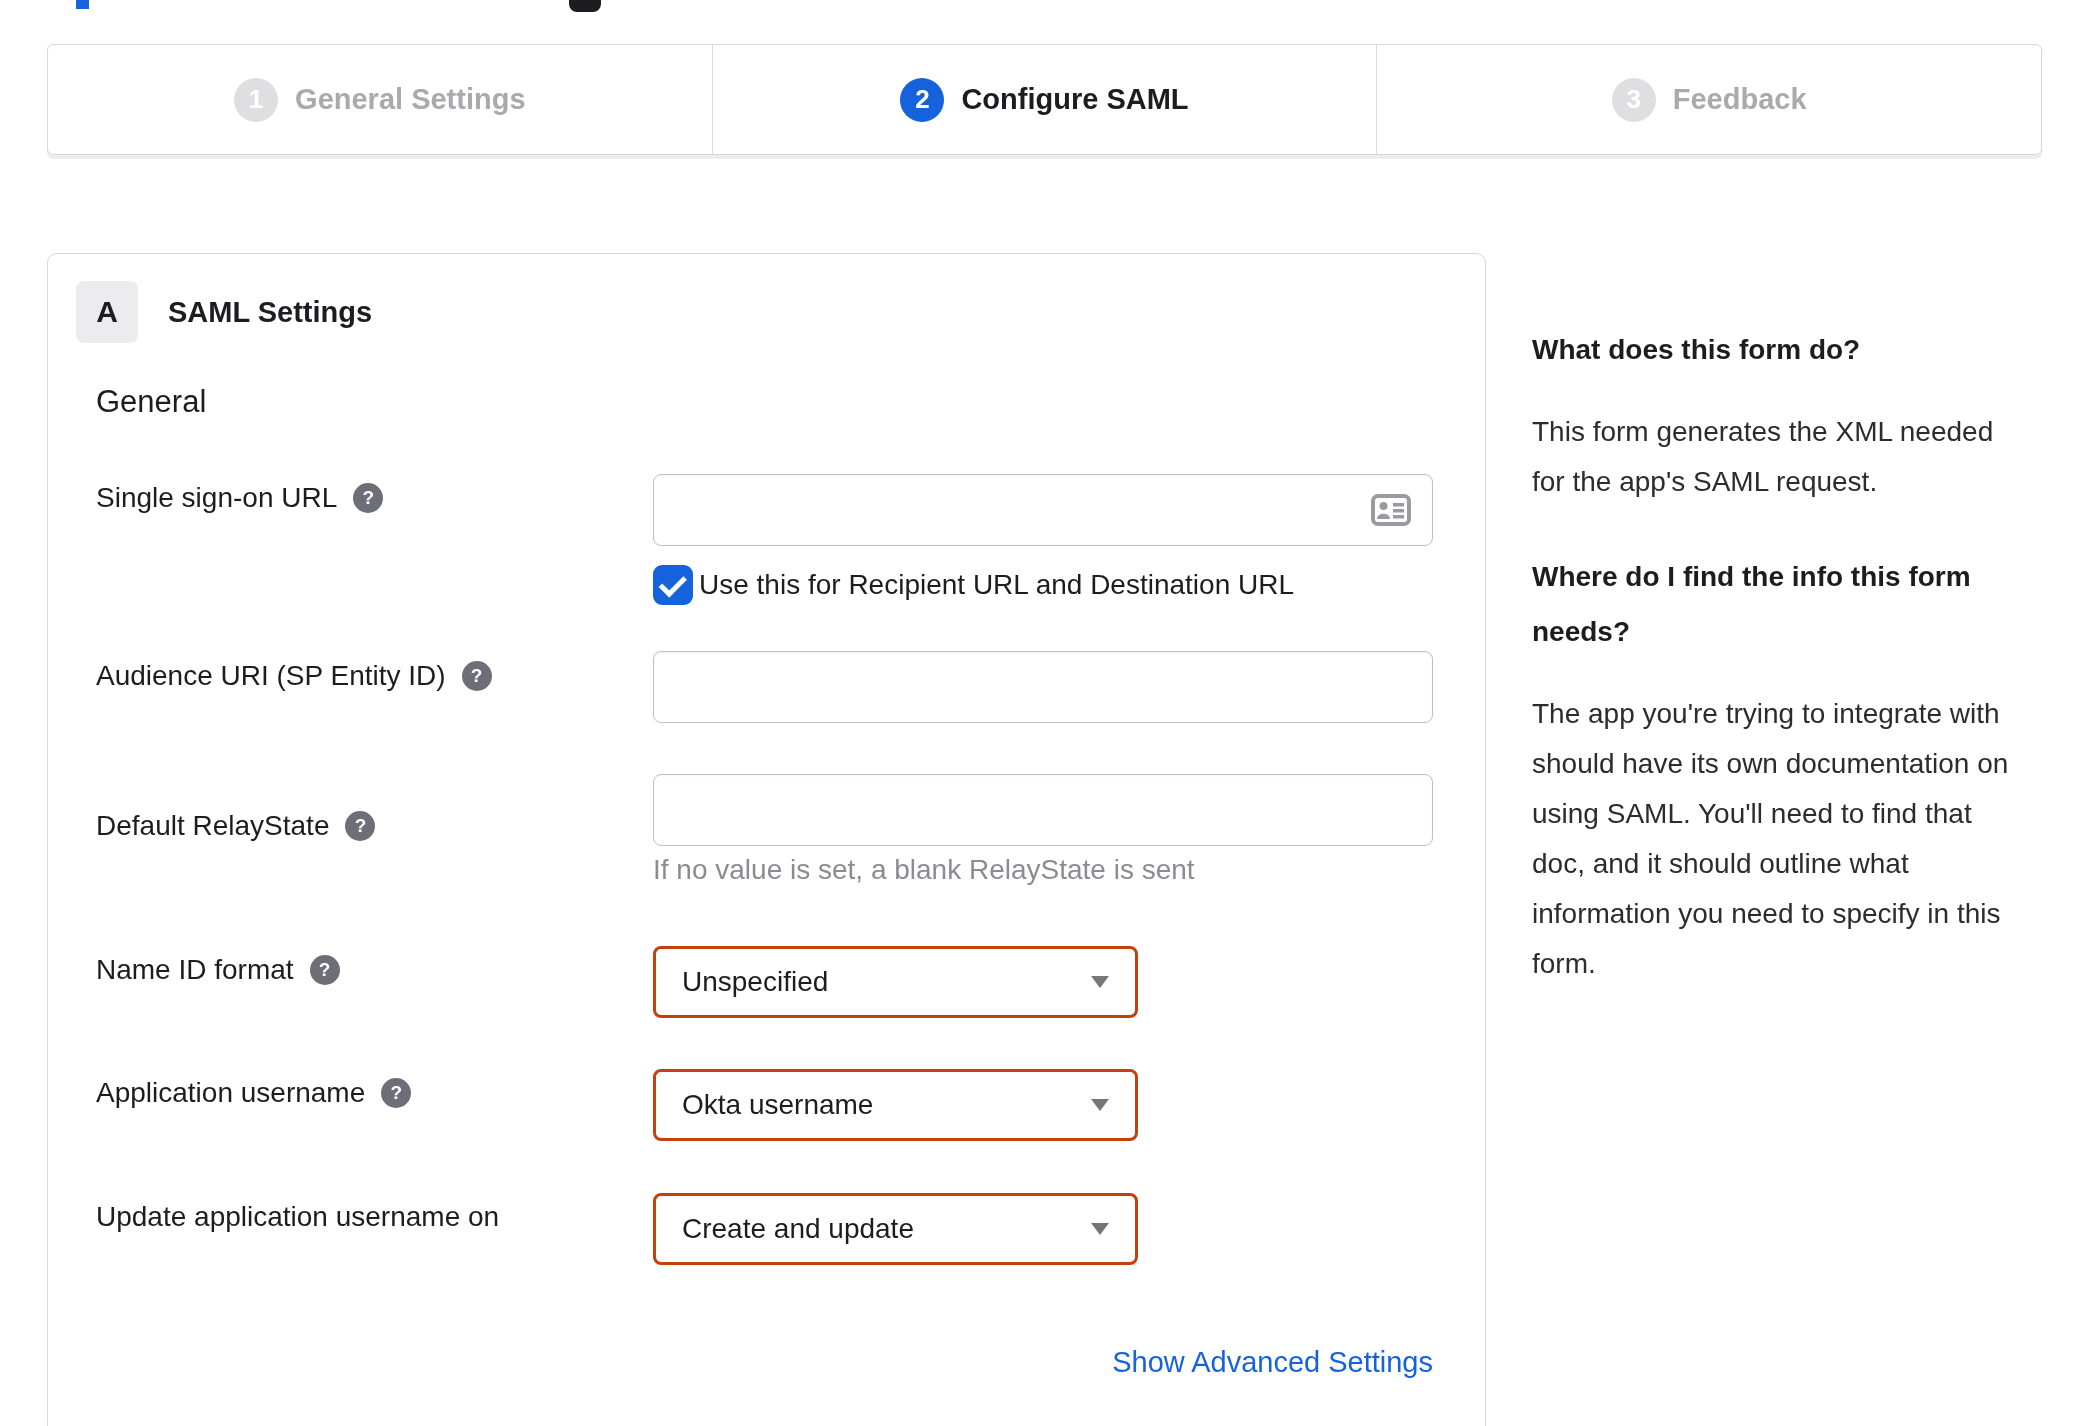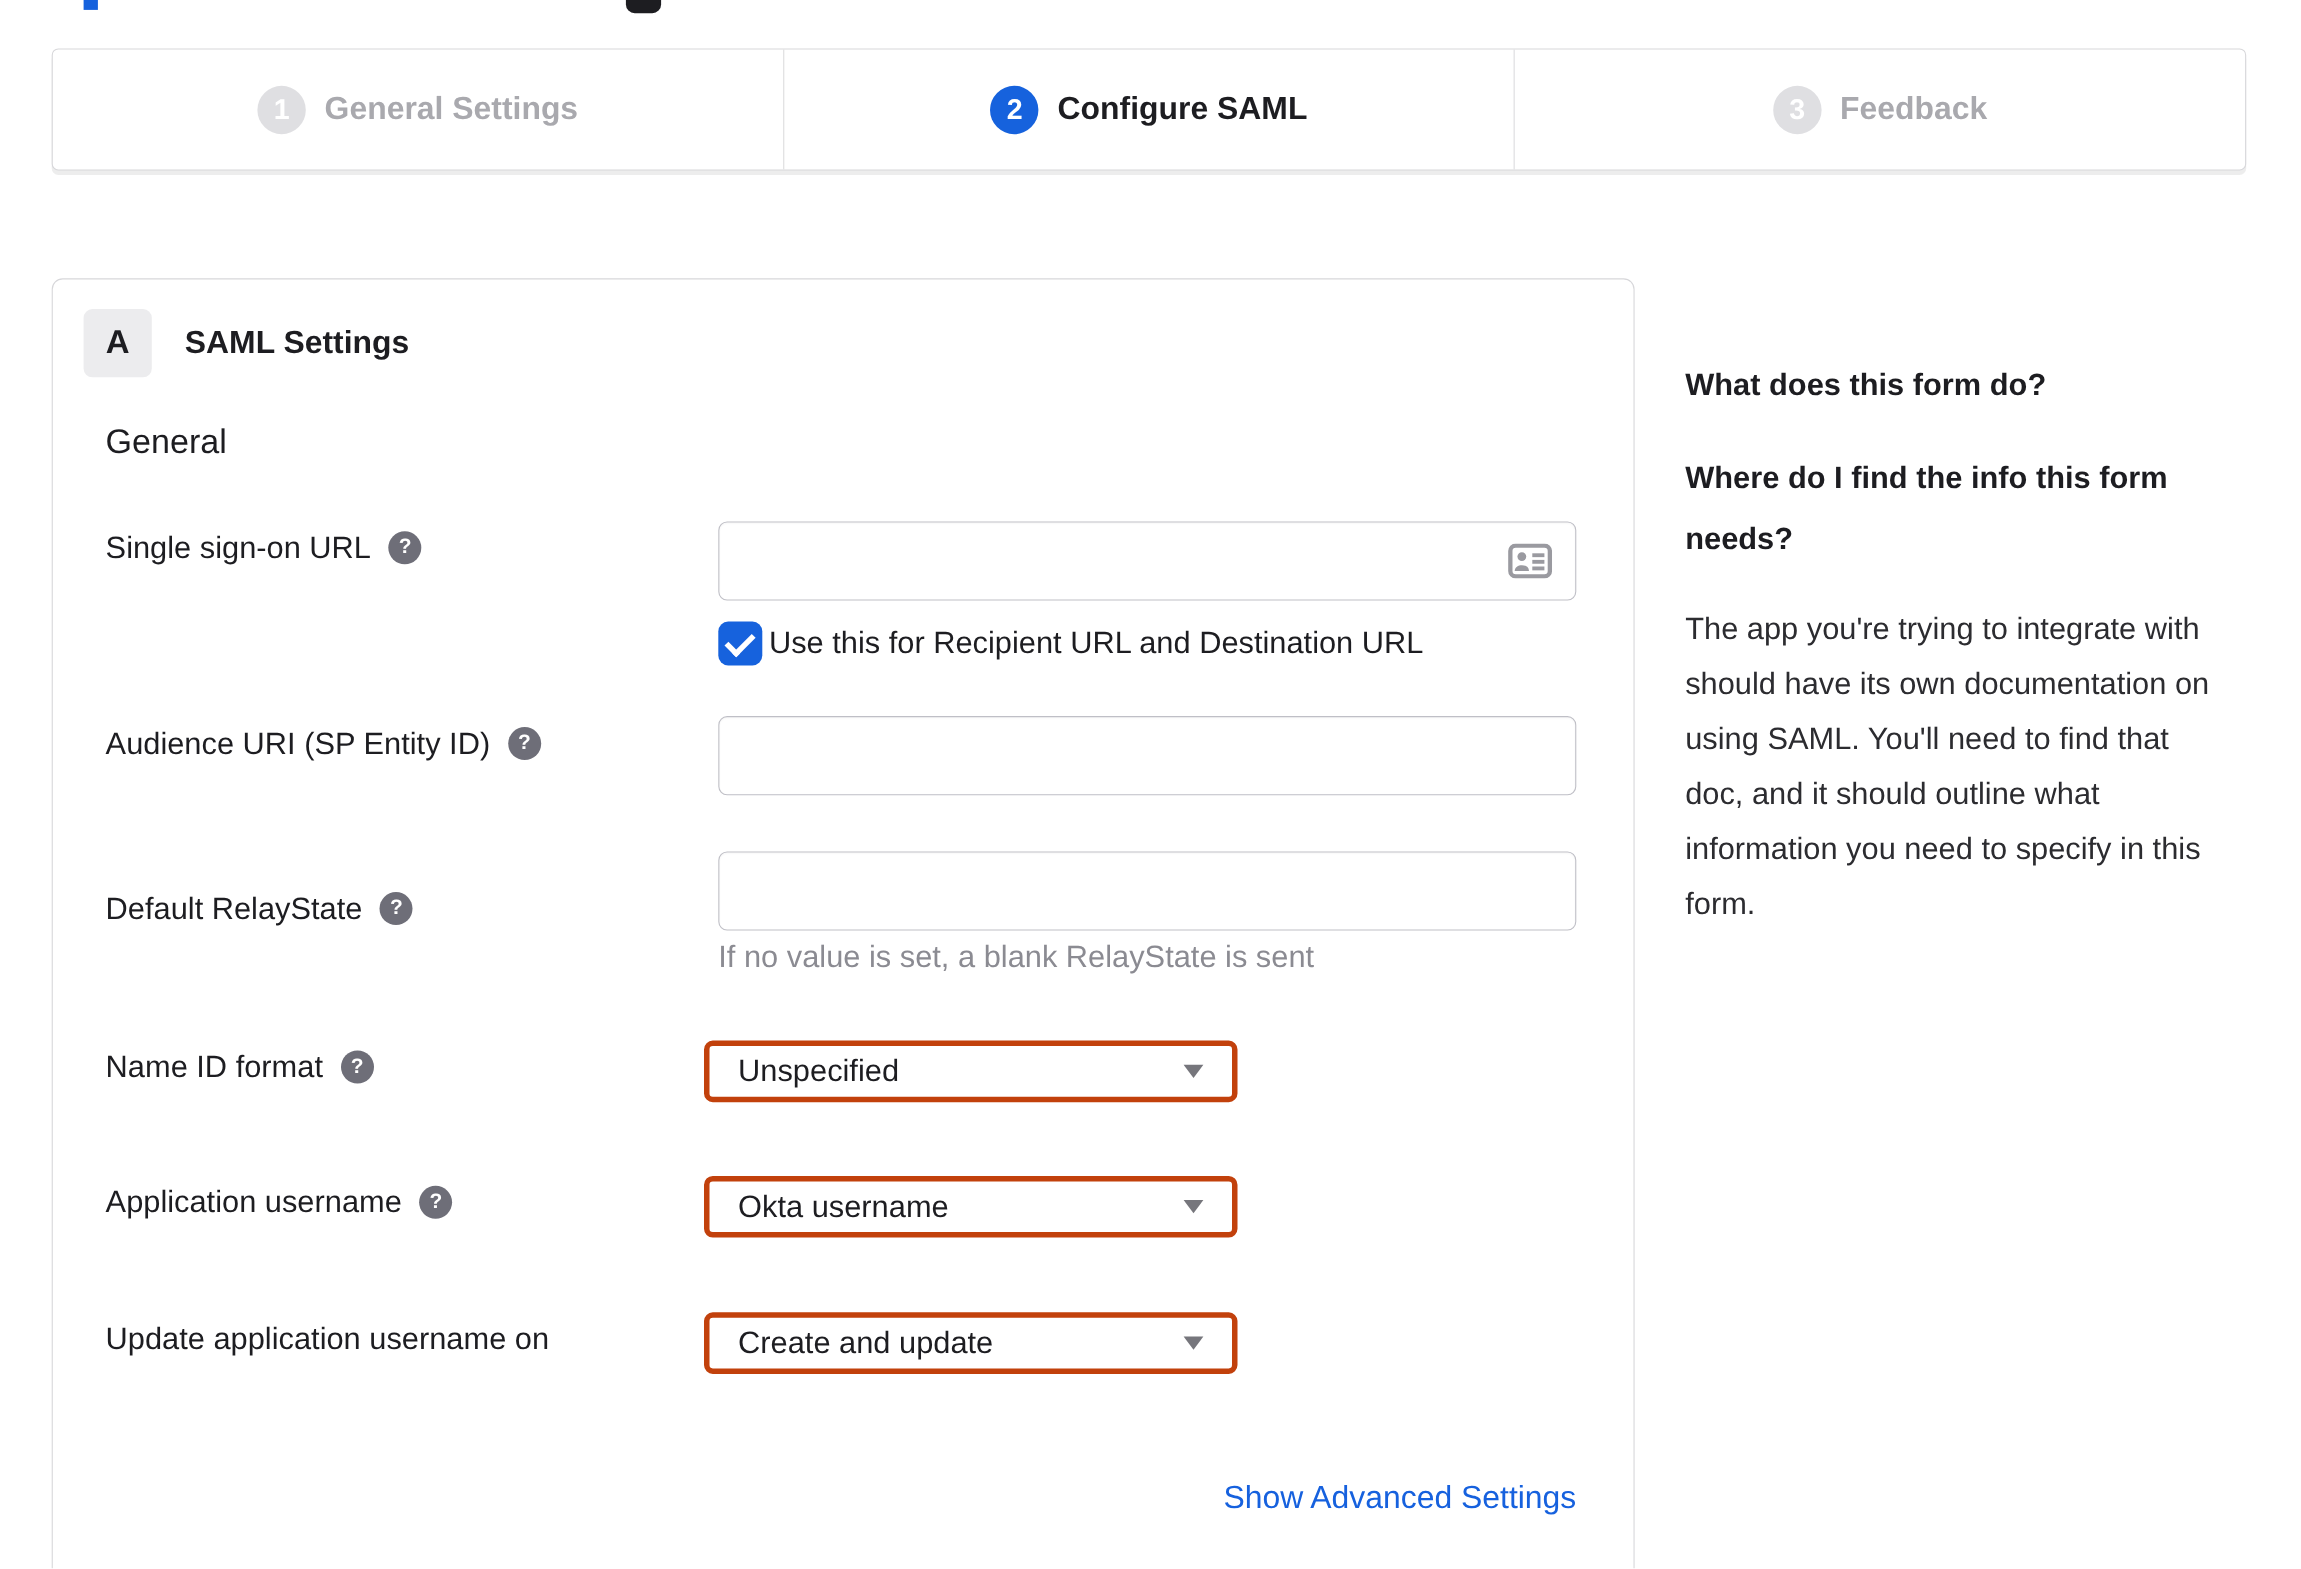--- a/index.html
+++ b/index.html
@@ -62,22 +62,22 @@
   }
   .checkbox .check{
     width:20px;height:10px;border-left:5px solid #ffffff;border-bottom:5px solid #ffffff;
     transform:rotate(-45deg) translate(1px,-2px);
   }
   .checkbox-label{font-size:28px;color:#1d1d21;}
 
   .field-hint{position:absolute;left:605px;font-size:28px;color:#8b8b92;}
 
   .select{
-    position:absolute;left:592px;width:485px;height:56px;box-sizing:border-box;
-    border:5px solid #c2410c;border-radius:8px;background:#ffffff;cursor:pointer;
+    position:absolute;left:605px;width:485px;height:72px;box-sizing:border-box;
+    border:3px solid #c2410c;border-radius:8px;background:#ffffff;cursor:pointer;
     display:flex;align-items:center;justify-content:space-between;padding:0 26px;
   }
   .select-value{font-size:28px;color:#1d1d21;}
   .select-caret{
     width:0;height:0;border-left:9px solid transparent;border-right:9px solid transparent;
     border-top:12px solid #76767c;flex:0 0 auto;
   }
 
   .advanced-link{
     position:absolute;right:52px;top:1092px;font-size:29px;color:#1661de;cursor:pointer;text-decoration:none;margin-left:48px;
@@ -186,17 +186,18 @@
     <div class="select" style="top:939px;">
       <span class="select-value">Create and update</span>
       <span class="select-caret"></span>
     </div>
 
     <a class="advanced-link" href="#">Show Advanced Settings</a>
   </div>
 
   <div class="sidebar">
     <h3>What does this form do?</h3>
+    <p>This form generates the XML needed for the app's SAML request.</p>
     <h3>Where do I find the info this form needs?</h3>
     <p>The app you're trying to integrate with should have its own documentation on using SAML. You'll need to find that doc, and it should outline what information you need to specify in this form.</p>
   </div>
 
 </div>
 
 </body></html>

